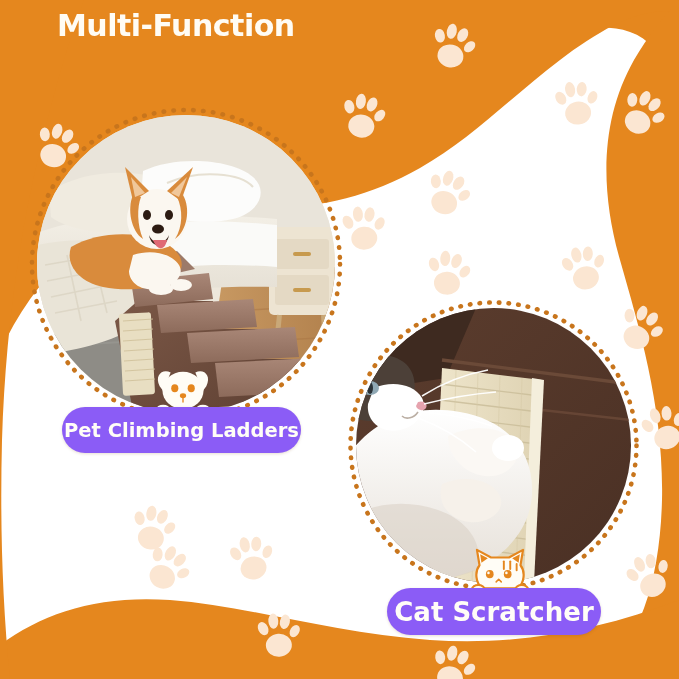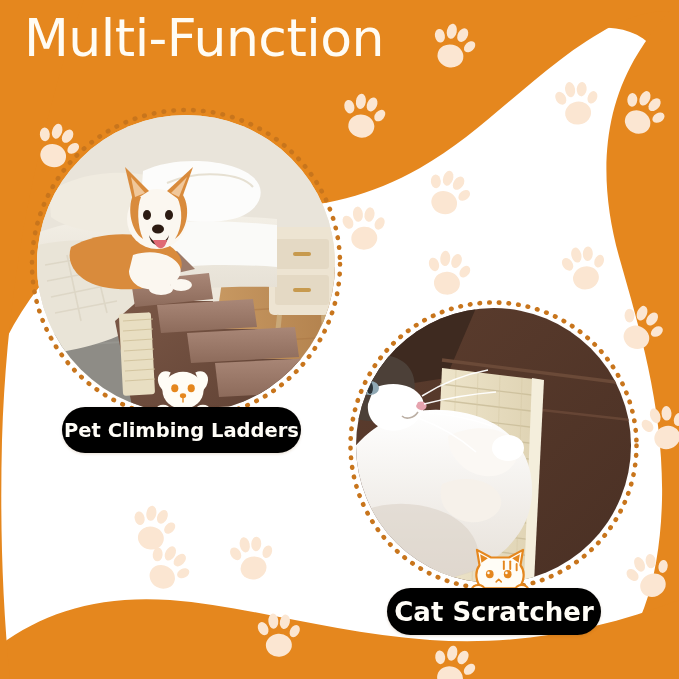--- a/index.html
+++ b/index.html
@@ -29,23 +29,23 @@
   .paw{
     position:absolute;
     width:46px; height:52px;
     opacity:1;
     pointer-events:none;
   }
 
   
   #title{
     position:absolute;
-    left:24px; top:8px;
-    font-size:52px;
-    font-weight:normal;
+    left:57px; top:8px;
+    font-size:30px;
+    font-weight:bold;
     color:#FFFCF4;
     letter-spacing:-0.5px;
     white-space:nowrap;
     font-family:"DejaVu Sans", sans-serif;
   }
 
   
   .photo-ring{
     position:absolute;
     border-radius:50%;
@@ -58,21 +58,21 @@
   .photo-clip{
     position:absolute;
     border-radius:50%;
     overflow:hidden;
   }
   .photo-clip svg{ display:block; }
 
   
   .pill{
     position:absolute;
-    background:#000000;
+    background:#8b5cf6;
     border-radius:999px;
     display:flex;
     align-items:center;
     justify-content:center;
     color:#FFFDF7;
     font-weight:bold;
     font-family:"DejaVu Sans", sans-serif;
     box-shadow:0 1px 3px rgba(120,70,10,.18);
   }
   #pill-dog{

